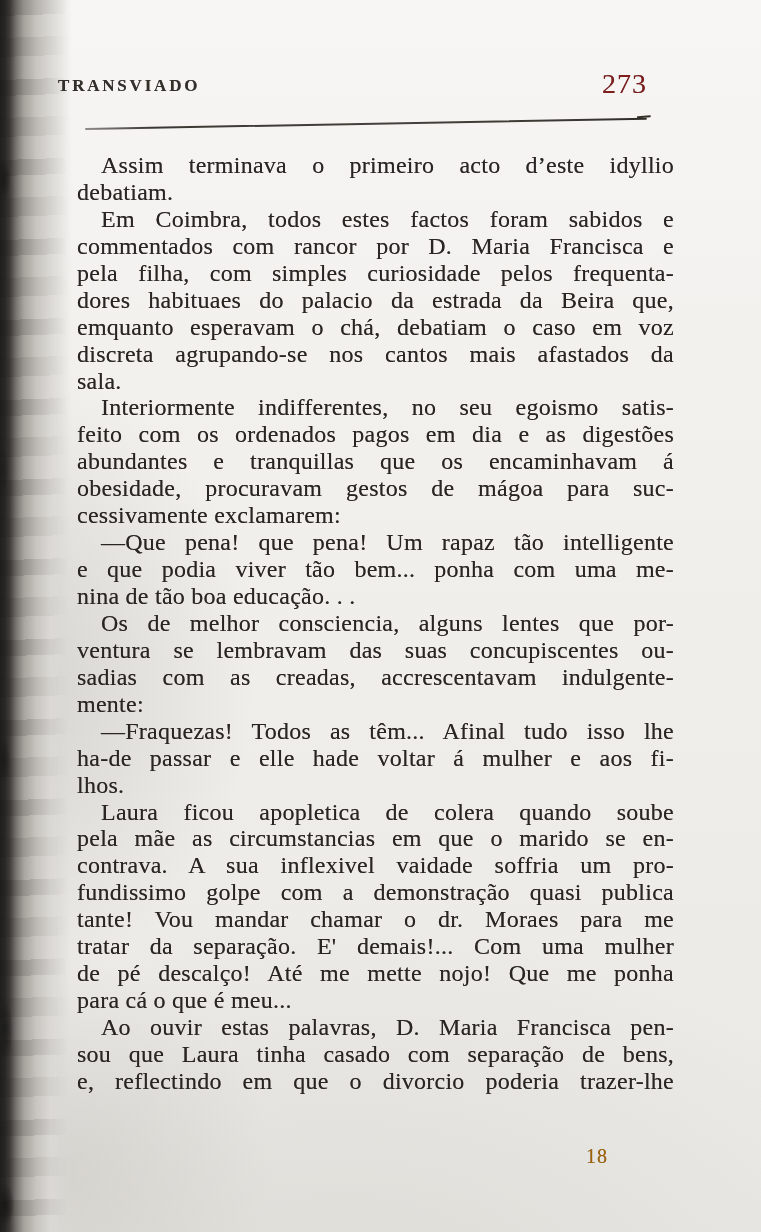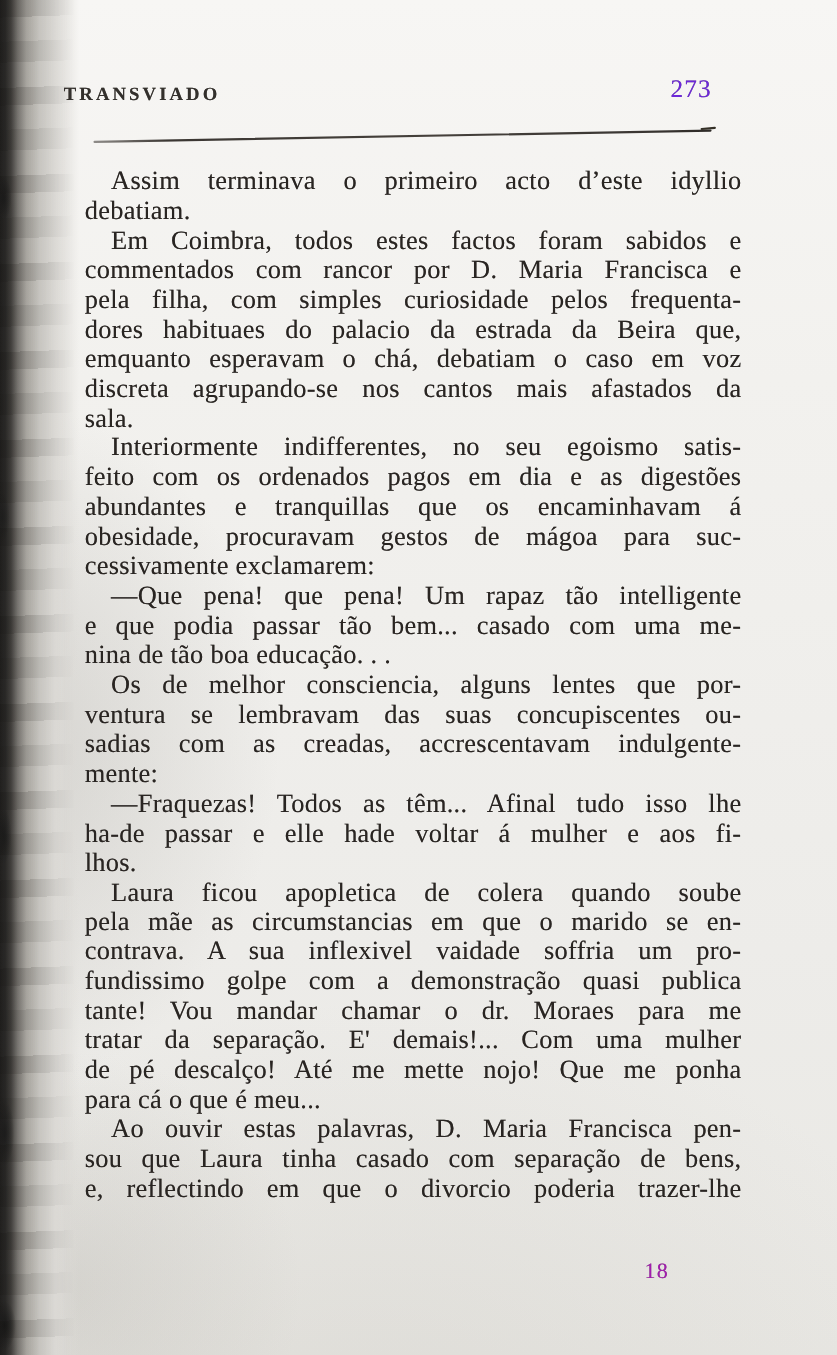--- a/index.html
+++ b/index.html
@@ -45,21 +45,21 @@
   }
   .content{position:absolute;left:58px;top:62px;width:634px;height:1150px;color:var(--ink);}
   .header{position:absolute;left:0;top:0;width:100%;height:40px;}
   .header .title{
     position:absolute;left:0;right:0;top:14px;text-align:left;
     font-size:17px;font-weight:bold;letter-spacing:2.8px;color:#33302c;
     text-shadow:0 0 0.5px rgba(40,36,32,0.55);
   }
   .header .pagenum{
     position:absolute;right:45px;top:6px;
-    font-size:23px;letter-spacing:1px;color:#6d28d9;
+    font-size:28px;letter-spacing:1px;color:#7f1d1d;
     text-shadow:0 0 0.5px rgba(40,36,32,0.5);
   }
   .rule{
     position:absolute;left:27px;top:66px;width:562px;height:2px;
     background:linear-gradient(90deg,rgba(59,55,51,0.55),var(--rule) 12%,#45403b 55%,var(--rule) 88%,#2e2b28);
     border-radius:1px;transform:rotate(-1.05deg);transform-origin:left center;
   }
   .rule::after{
     content:"";position:absolute;right:-4px;top:-2px;width:14px;height:2px;
     background:#343027;border-radius:2px;transform:rotate(-4deg);
@@ -67,21 +67,21 @@
   .textblock{
     position:absolute;left:19px;top:90px;width:597px;
     font-size:24px;line-height:26.93px;letter-spacing:0.25px;
     text-shadow:0 0 0.6px rgba(41,37,34,0.55);
   }
   .line{text-align:justify;text-align-last:justify;white-space:normal;}
   .line.indent{text-indent:24px;}
   .line.end{text-align-last:left;}
   .signature{
     position:absolute;left:528px;top:1083px;
-    font-size:20px;letter-spacing:1px;color:#a21caf;
+    font-size:20px;letter-spacing:1px;color:#a16207;
     text-shadow:0 0 0.6px rgba(41,37,34,0.5);
   }
 </style>
 </head>
 <body>
 
 <div class="paper"></div>
 <div class="binding"></div>
 
 <div class="content">
@@ -99,21 +99,21 @@
       <div class="line">dores habituaes do palacio da estrada da Beira que,</div>
       <div class="line">emquanto esperavam o chá, debatiam o caso em voz</div>
       <div class="line">discreta agrupando-se nos cantos mais afastados da</div>
       <div class="line end">sala.</div>
       <div class="line indent">Interiormente indifferentes, no seu egoismo satis-</div>
       <div class="line">feito com os ordenados pagos em dia e as digestões</div>
       <div class="line">abundantes e tranquillas que os encaminhavam á</div>
       <div class="line">obesidade, procuravam gestos de mágoa para suc-</div>
       <div class="line end">cessivamente exclamarem:</div>
       <div class="line indent">—Que pena! que pena! Um rapaz tão intelligente</div>
-      <div class="line">e que podia passar tão bem... casado com uma me-</div>
+      <div class="line">e que podia viver tão bem... ponha com uma me-</div>
       <div class="line end">nina de tão boa educação. . .</div>
       <div class="line indent">Os de melhor consciencia, alguns lentes que por-</div>
       <div class="line">ventura se lembravam das suas concupiscentes ou-</div>
       <div class="line">sadias com as creadas, accrescentavam indulgente-</div>
       <div class="line end">mente:</div>
       <div class="line indent">—Fraquezas! Todos as têm... Afinal tudo isso lhe</div>
       <div class="line">ha-de passar e elle hade voltar á mulher e aos fi-</div>
       <div class="line end">lhos.</div>
       <div class="line indent">Laura ficou apopletica de colera quando soube</div>
       <div class="line">pela mãe as circumstancias em que o marido se en-</div>

